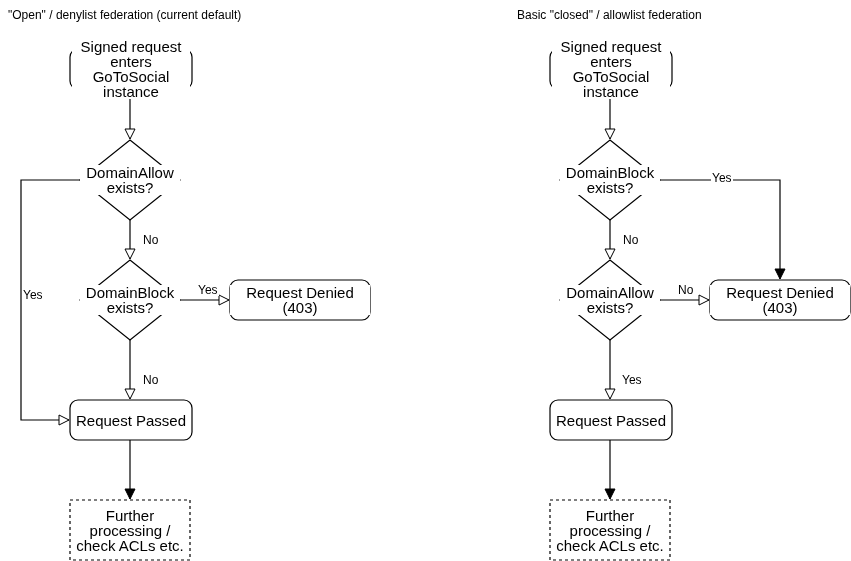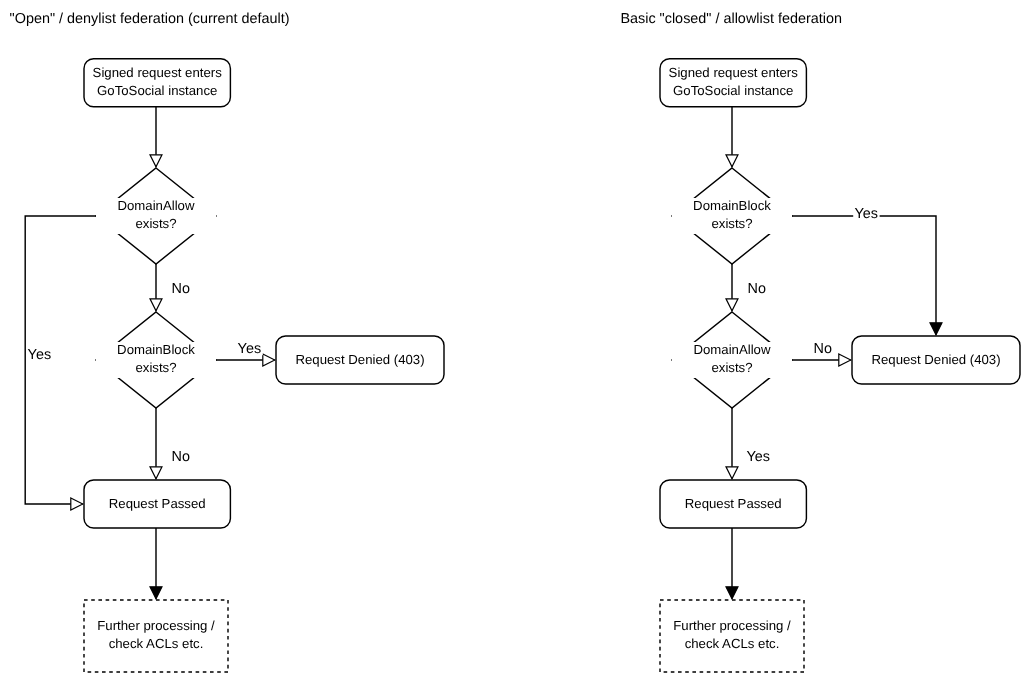--- a/index.html
+++ b/index.html
@@ -19,21 +19,21 @@
     position: absolute;
     left: 0;
     top: 0;
   }
   .txt {
     position: absolute;
     display: flex;
     align-items: center;
     justify-content: center;
     text-align: center;
-    font-size: 11px;
+    font-size: 15px;
     line-height: 15px;
     color: #000000;
   }
   .txt > span {
     background: #ffffff;
     padding: 0 1px;
   }
   .chart-title {
     position: absolute;
     font-size: 12px;

